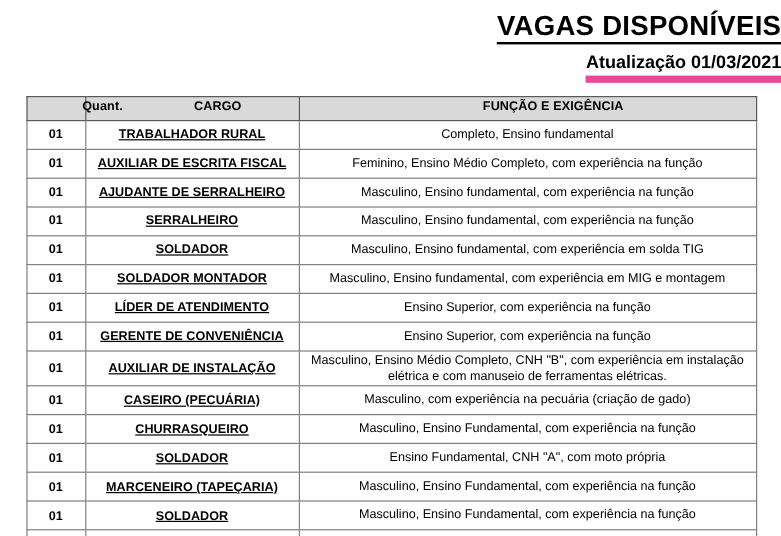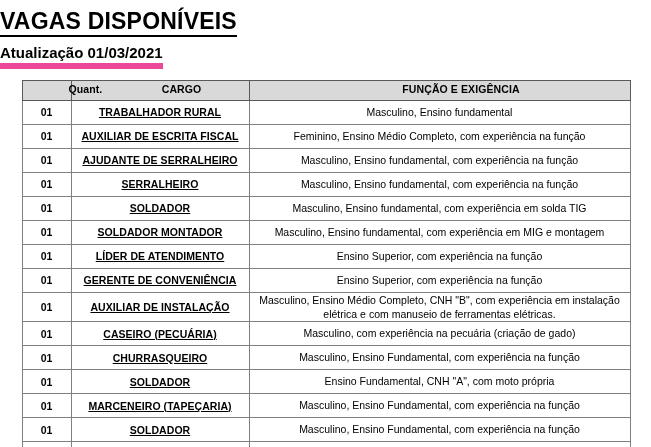--- a/index.html
+++ b/index.html
@@ -18,21 +18,21 @@
 
   .page {
     position: relative;
     width: 651px;
     height: 447px;
     box-sizing: border-box;
   }
 
   
   .title-block {
-    text-align: left;
+    text-align: right;
     padding-top: 8px;
   }
   .doc-title {
     font-size: 23px;
     font-weight: bold;
     letter-spacing: 0.2px;
     line-height: 1.15;
     display: inline-block;
     border-bottom: 2px solid #000;
     padding-bottom: 1px;
@@ -128,21 +128,21 @@
         <tr>
           <th>Quant.</th>
           <th>CARGO</th>
           <th>FUNÇÃO E EXIGÊNCIA</th>
         </tr>
       </thead>
       <tbody id="table-body">
           <tr>
             <td class="quant">01</td>
             <td class="cargo">TRABALHADOR RURAL</td>
-            <td class="funcao">Masculino, Ensino fundamental</td>
+            <td class="funcao">Completo, Ensino fundamental</td>
           </tr>
           <tr>
             <td class="quant">01</td>
             <td class="cargo">AUXILIAR DE ESCRITA FISCAL</td>
             <td class="funcao">Feminino, Ensino Médio Completo, com experiência na função</td>
           </tr>
           <tr>
             <td class="quant">01</td>
             <td class="cargo">AJUDANTE DE SERRALHEIRO</td>
             <td class="funcao">Masculino, Ensino fundamental, com experiência na função</td>

